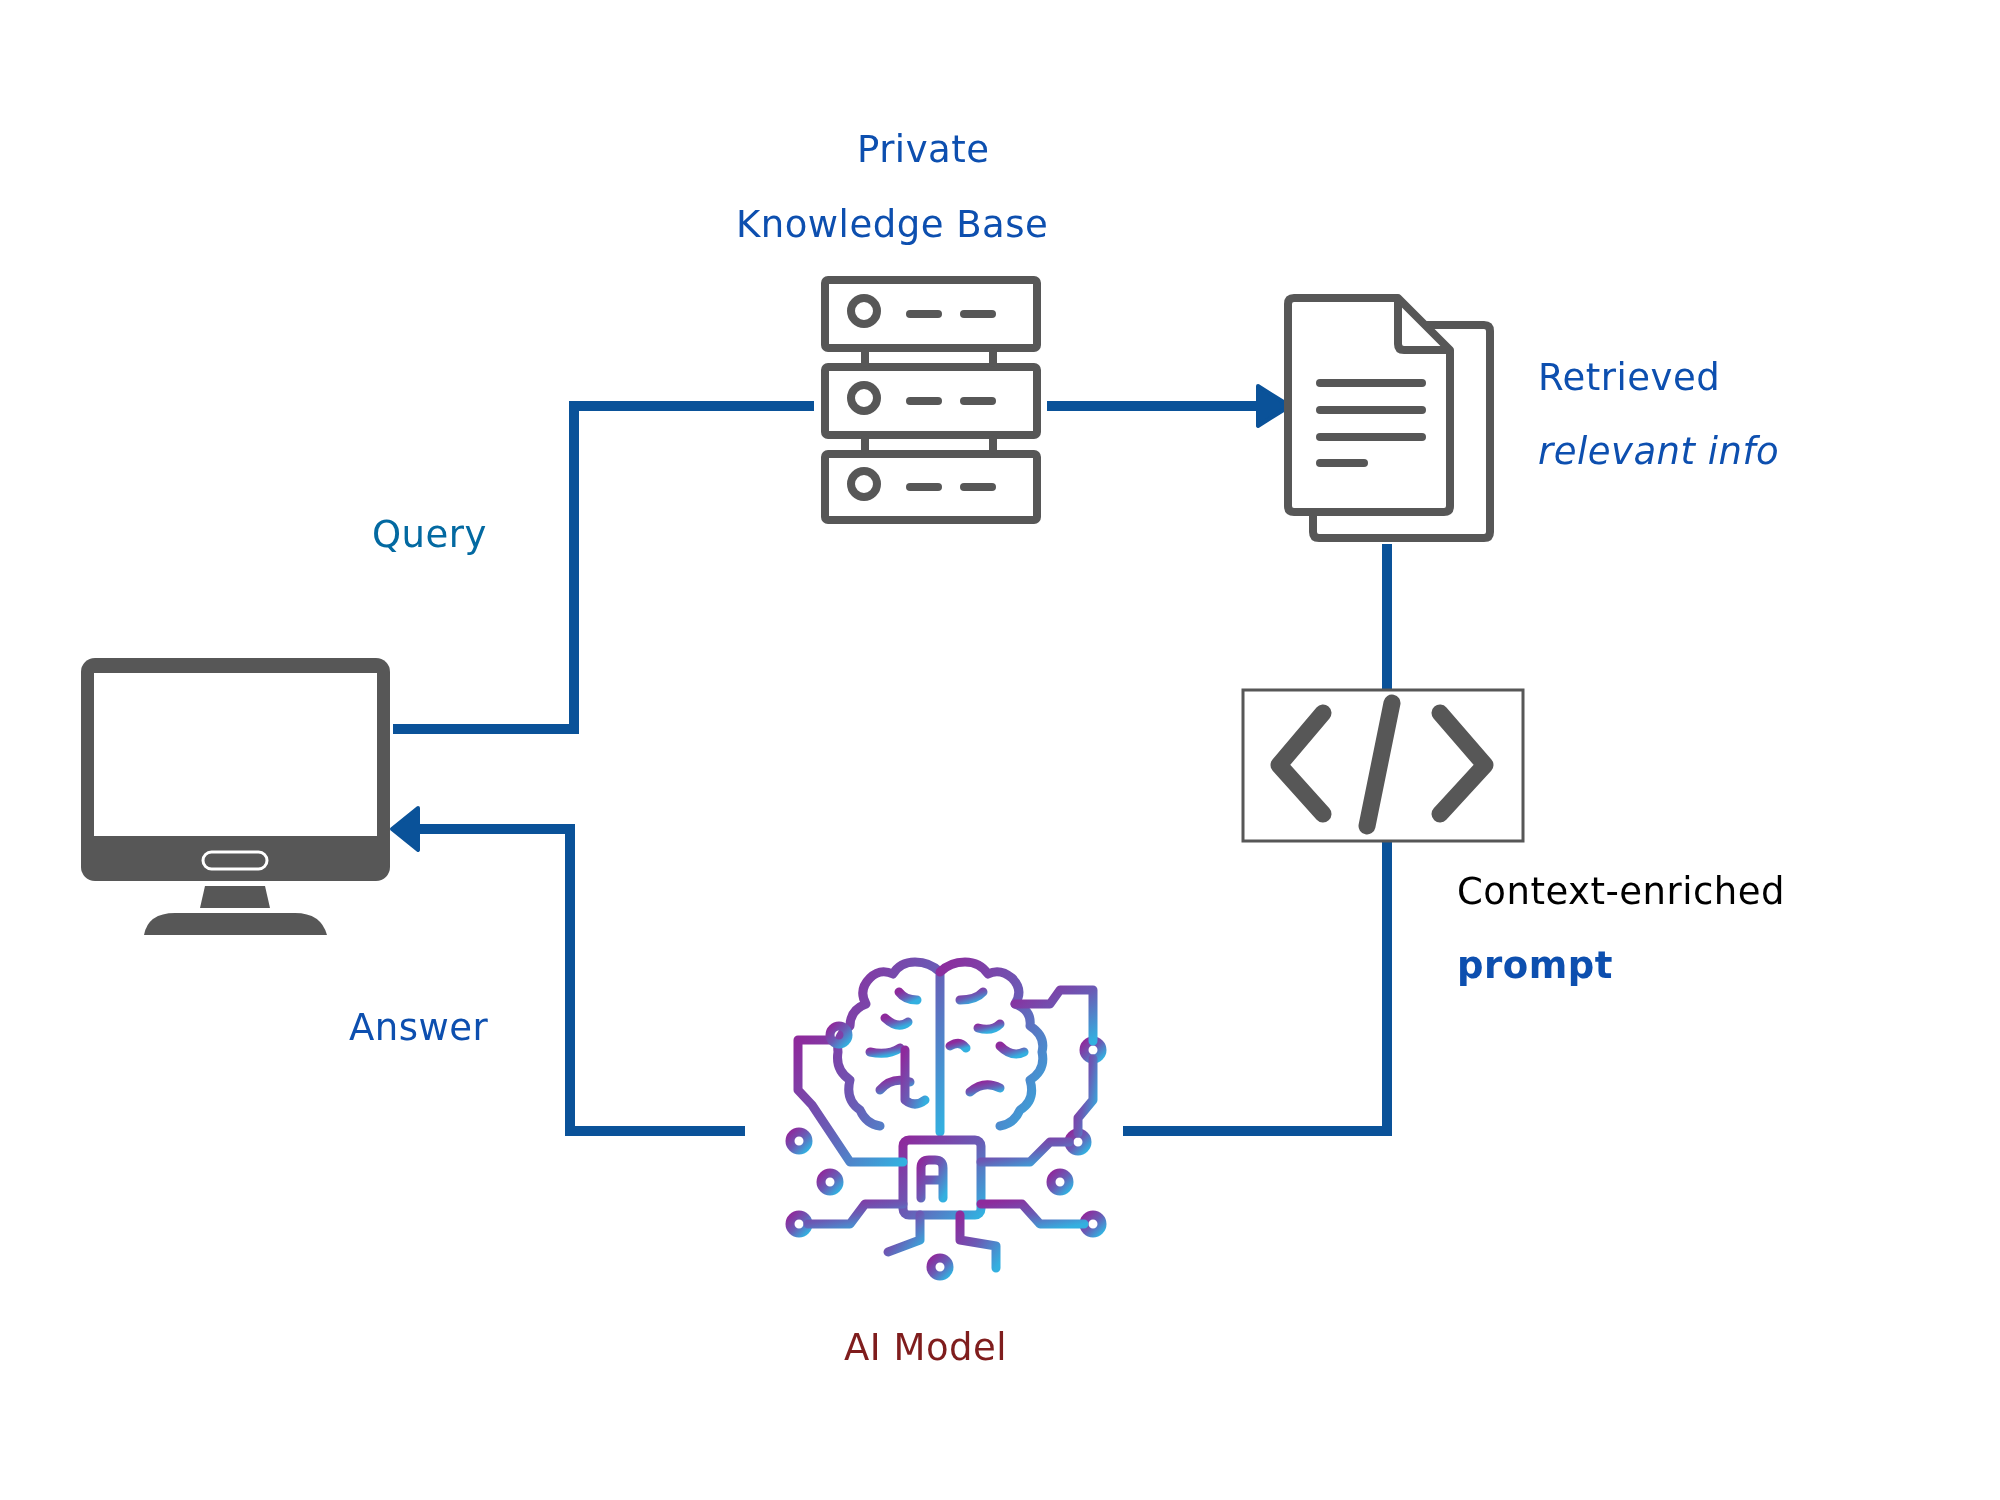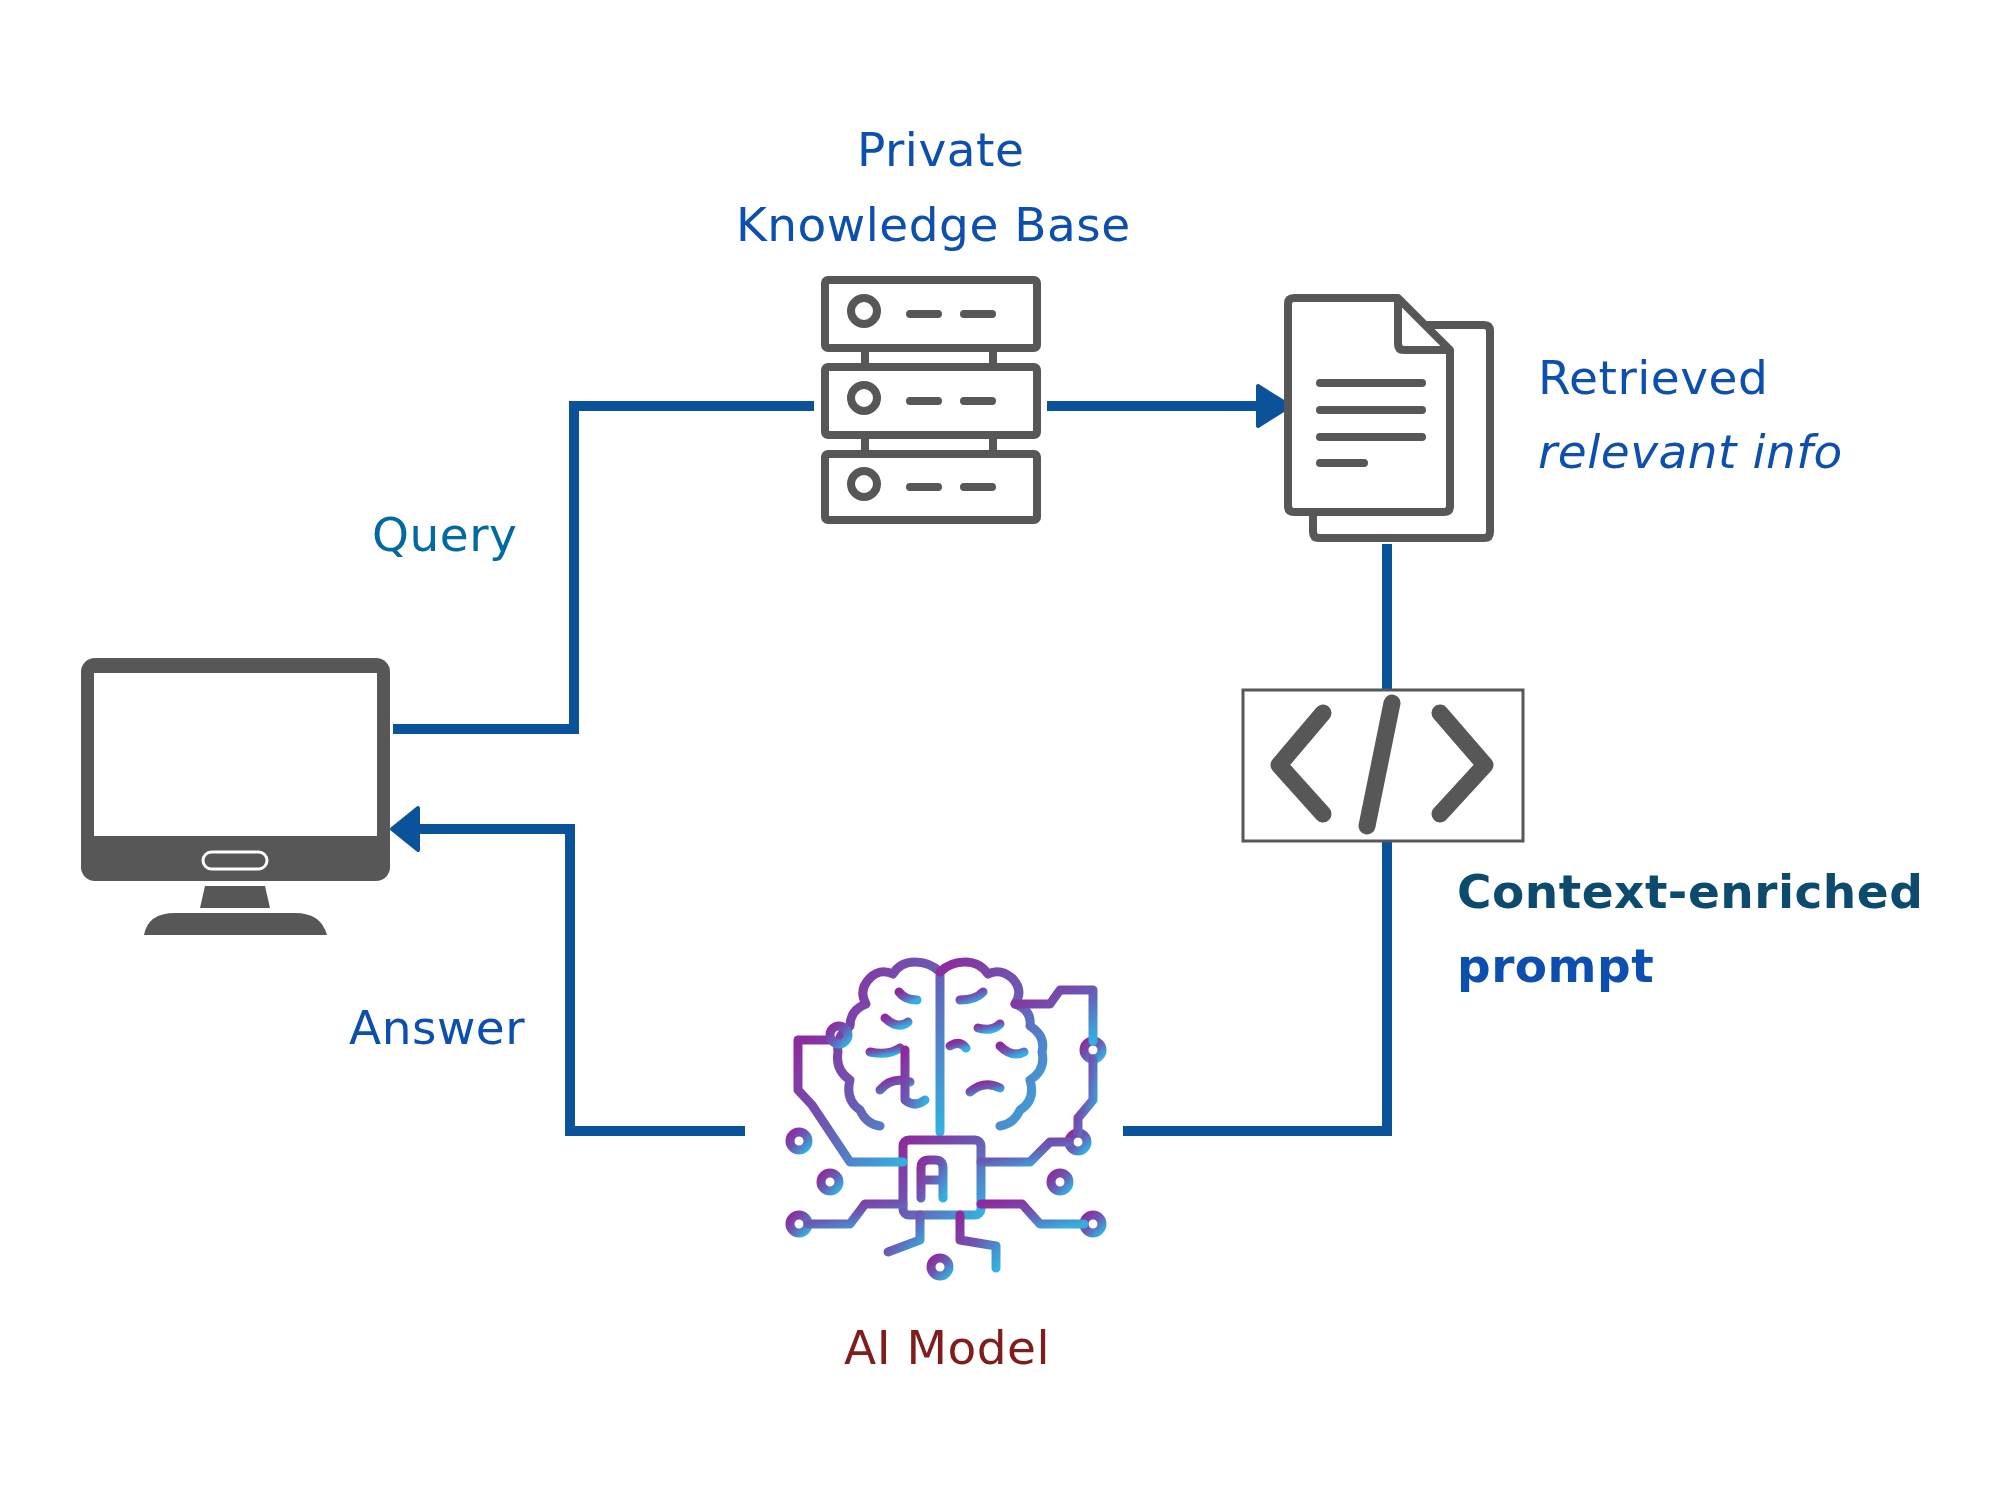--- a/index.html
+++ b/index.html
@@ -1,17 +1,17 @@
 <!DOCTYPE html>
 <html><head>
 <meta charset="utf-8">
 <style>
   html, body { margin:0; padding:0; background:#ffffff; }
   body { width:2000px; height:1500px; position:relative; overflow:hidden; font-family:"DejaVu Sans", sans-serif; }
-  .label { position:absolute; color:#0D4FAF; font-size:47px; line-height:74px; white-space:nowrap; letter-spacing:0.5px; }
+  .label { position:absolute; color:#0D4FAF; font-size:37px; line-height:74px; white-space:nowrap; letter-spacing:0.5px; }
   svg.diagram { position:absolute; left:0; top:0; }
 </style>
 </head>
 <body>
 
 <svg class="diagram" width="2000" height="1500" viewBox="0 0 2000 1500">
   <defs>
     <linearGradient id="brainGrad" x1="0" y1="0" x2="1" y2="1">
       <stop offset="0" stop-color="#8E2A9C" id="gstop1"></stop>
       <stop offset="0.5" stop-color="#6A5BB5"></stop>
@@ -126,16 +126,16 @@
     <line x1="940" y1="1215" x2="940" y2="1258"></line>
     <polyline points="960,1215 960,1240 996,1246 996,1268"></polyline>
   </g>
 </svg>
 
 <div class="label" style="left: 857px; top: 113px; color: rgb(13, 79, 175);">Private</div>
 <div class="label" style="left: 736px; top: 188px; color: rgb(13, 79, 175);">Knowledge Base</div>
 <div class="label" style="left: 1538px; top: 341px; color: rgb(13, 79, 175);">Retrieved</div>
 <div class="label" style="left: 1538px; top: 415px; color: rgb(13, 79, 175); font-style: italic;">relevant info</div>
 <div class="label" style="left: 372px; top: 498px; color: #0369a1;">Query</div>
-<div class="label" style="left: 1457px; top: 855px; color: #0c4a6e; font-weight: bold;">Context-enriched</div>
+<div class="label" style="left: 1457px; top: 855px; color: #000000;">Context-enriched</div>
 <div class="label" style="left: 1457px; top: 929px; color: rgb(13, 79, 175); font-weight: bold;">prompt</div>
 <div class="label" style="left: 349px; top: 991px; color: rgb(13, 79, 175);">Answer</div>
 <div class="label" style="left: 836px; top: 1311px; color: #7f1d1d; margin-left: 8px;">AI Model</div>
 
 </body></html>

